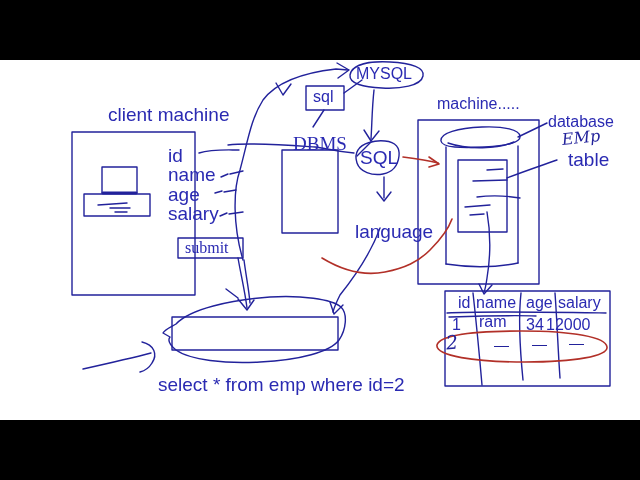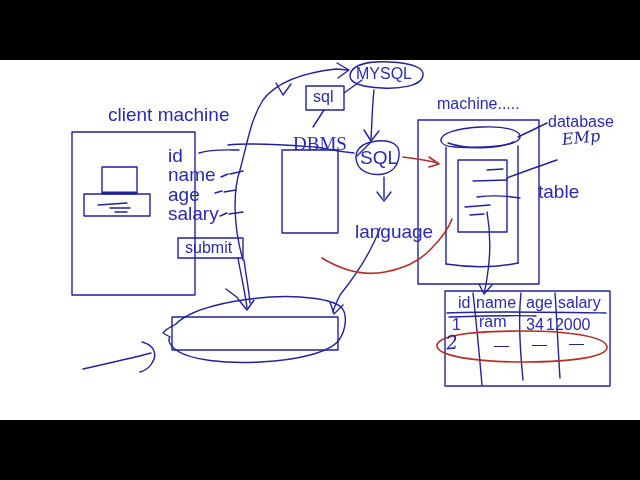--- a/index.html
+++ b/index.html
@@ -133,33 +133,34 @@
     </g>
     <path class="red" d="M322,258 C345,272 365,276 385,272 C405,268 418,262 430,250 C440,240 448,230 452,219"></path>
     <path class="red" d="M437,345 C440,335 472,331 522,331 C572,331 606,337 607,347 C608,356 575,362 525,362 C475,362 435,356 437,345 Z"></path>
   </svg>
 
   <div class="txt fs17" style="left:108px;top:105px;">client machine</div>
   <div class="txt fs17" style="left:168px;top:146px;">id</div>
   <div class="txt fs17" style="left:168px;top:165px;">name</div>
   <div class="txt fs17" style="left:168px;top:185px;">age</div>
   <div class="txt fs17" style="left:168px;top:204px;">salary</div>
-  <div class="txt fs16" style="left:185px;top:240px;">submit</div>
+  <div class="txt fs16" style="left:185px;top:240px;font-family:Liberation Serif, serif;">submit</div>
 
   <div class="txt fs16" style="left:313px;top:89px;">sql</div>
   <div class="txt fs16" style="left:356px;top:66px;">MYSQL</div>
   <div class="txt fs17" style="left:293px;top:134px;font-family:Liberation Serif, serif;">DBMS</div>
   <div class="txt fs17" style="left:360px;top:148px;">SQL</div>
   <div class="txt fs17" style="left:355px;top:222px;">language</div>
 
   <div class="txt fs16" style="left:437px;top:96px;">machine.....</div>
   <div class="txt fs16" style="left:548px;top:107px;margin-top:7px;">database</div>
   <div class="txt fs16 hand" style="left:562px;top:130px;transform:rotate(-6deg);">EMp</div>
-  <div class="txt fs17" style="left:538px;top:150px;margin-top:32px;">table</div>
+  <div class="txt fs17" style="left:568px;top:150px;">table</div>
 
+  <div class="txt fs17" style="left:158px;top:375px;">select * from emp where id=2</div>
 
   <div class="txt fs16" style="left:458px;top:295px;">id</div>
   <div class="txt fs16" style="left:476px;top:295px;">name</div>
   <div class="txt fs16" style="left:526px;top:295px;">age</div>
   <div class="txt fs16" style="left:558px;top:295px;">salary</div>
 
   <div class="txt fs16" style="left:452px;top:317px;">1</div>
   <div class="txt fs16" style="left:479px;top:314px;">ram</div>
   <div class="txt fs16" style="left:526px;top:317px;">34</div>
   <div class="txt fs16" style="left:546px;top:317px;">12000</div>

